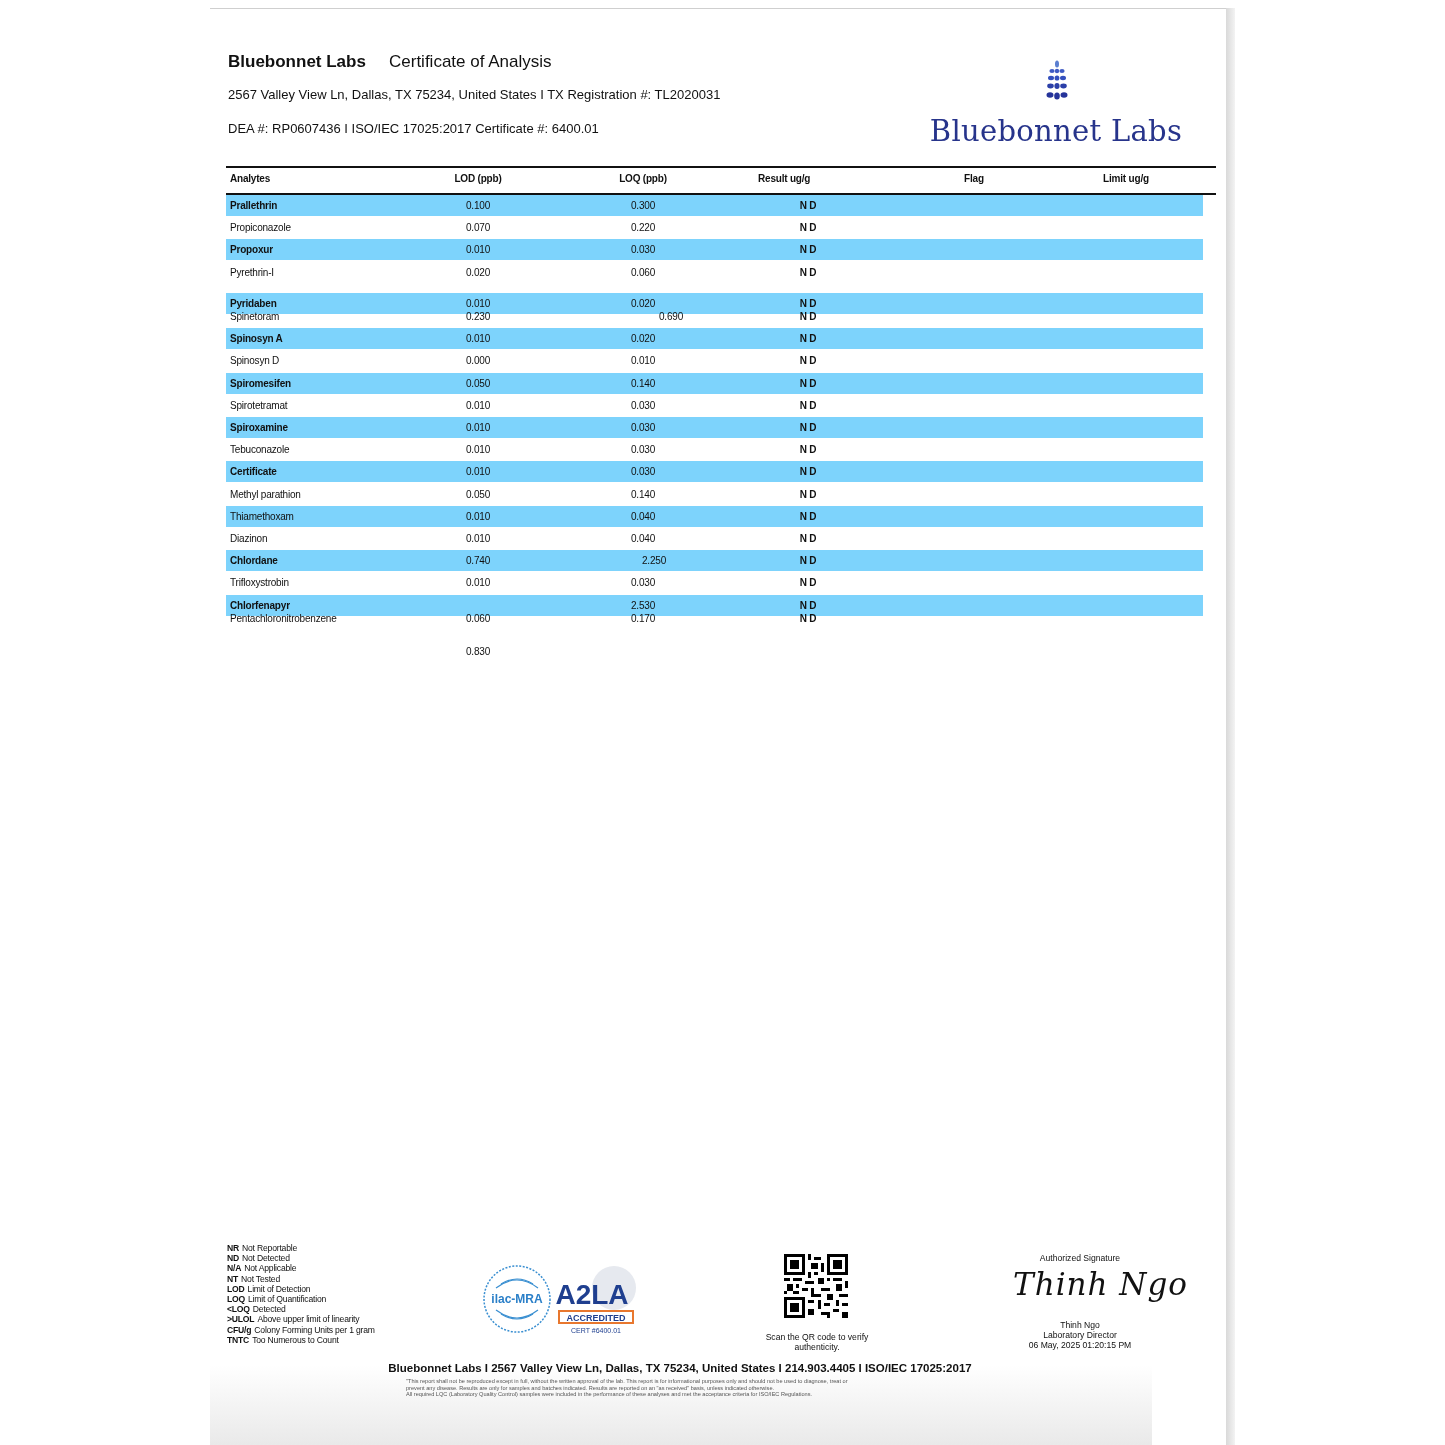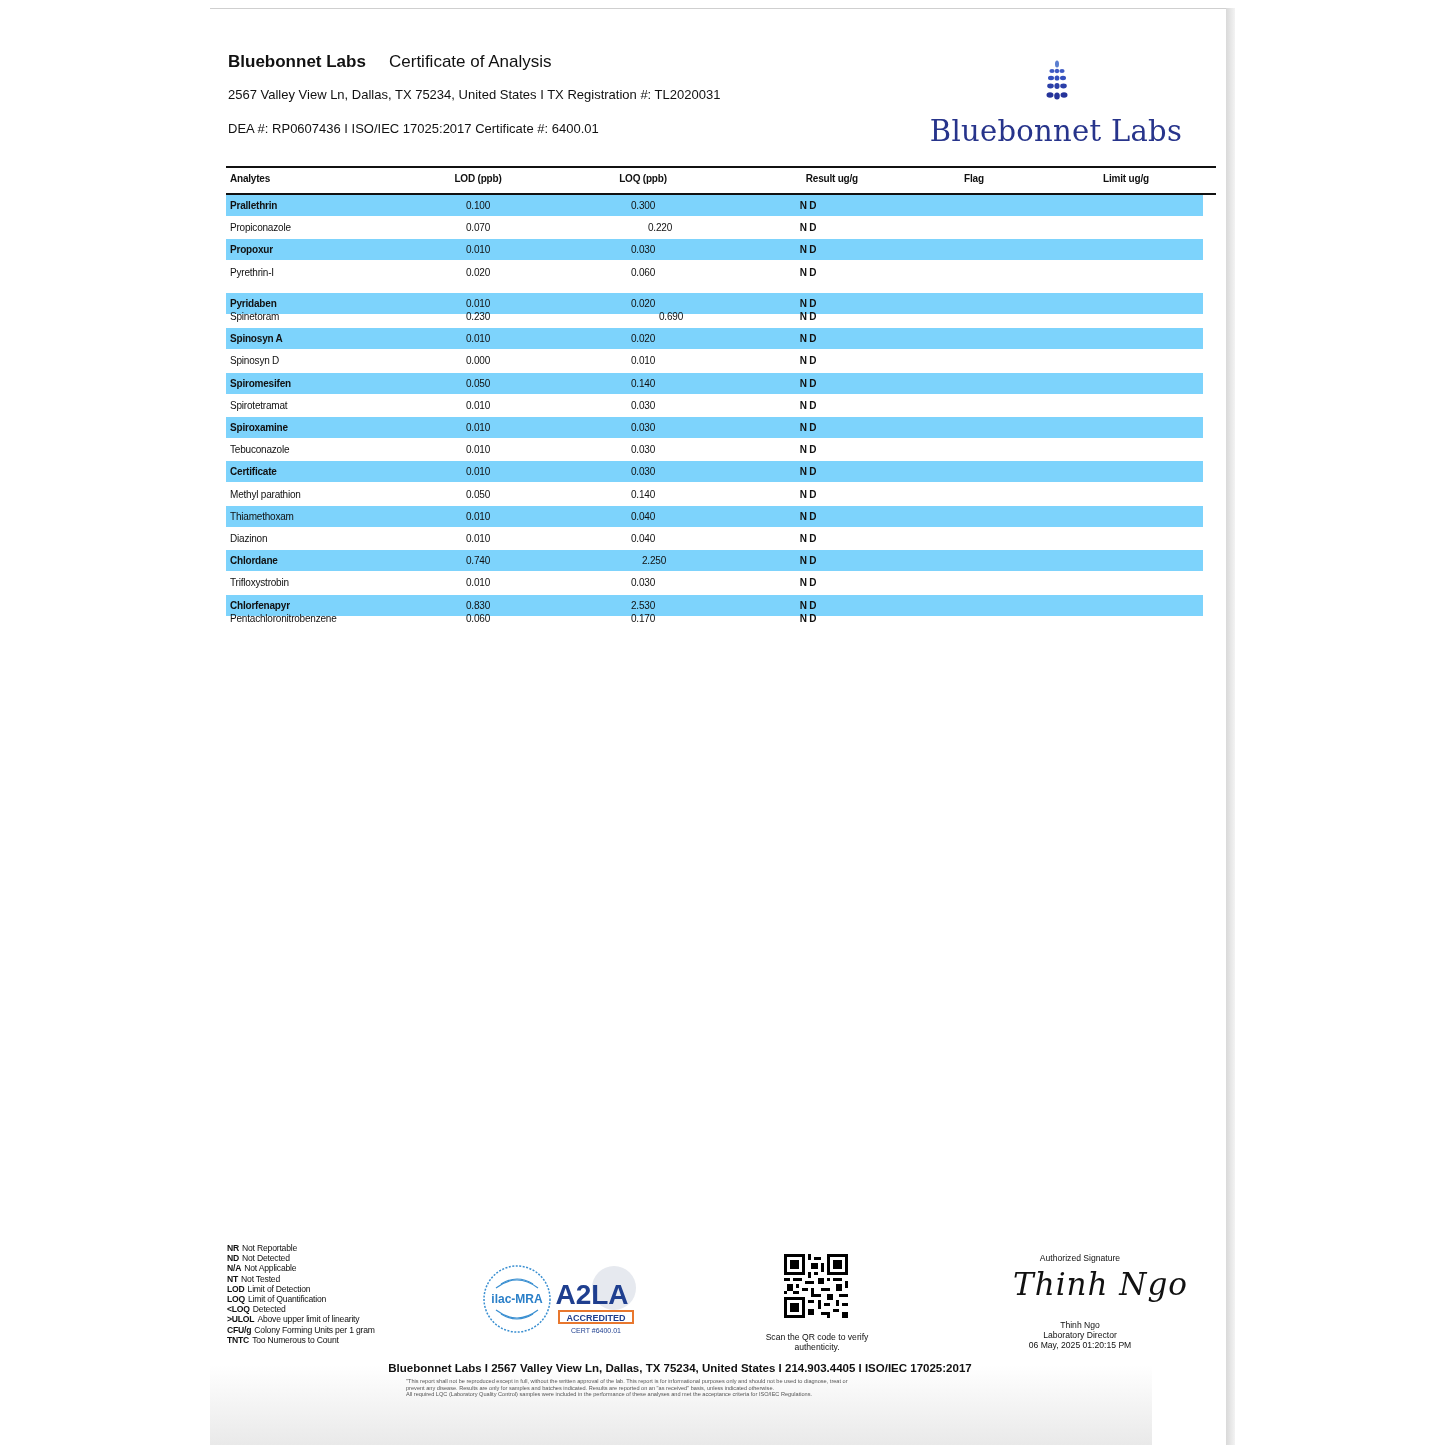--- a/index.html
+++ b/index.html
@@ -57,38 +57,38 @@
   <ellipse cx="9" cy="35" rx="3.5" ry="2.8" fill="#25339a"></ellipse>
     <ellipse cx="16" cy="36" rx="2.8" ry="3.6" fill="#25339a"></ellipse>
     <ellipse cx="23" cy="35" rx="3.5" ry="2.8" fill="#25339a"></ellipse>
 </svg>
 <div class="abs logo-text">Bluebonnet Labs</div>
 
 <div class="rule" style="top:166px;height:2px;"></div>
 <div class="th" style="left:230px;">Analytes</div>
 <div class="th" style="left:438px;width:80px;text-align:center;">LOD (ppb)</div>
 <div class="th" style="left:603px;width:80px;text-align:center;">LOQ (ppb)</div>
-<div class="th" style="left:758px;width:100px;text-align:right;">Result ug/g</div>
+<div class="th" style="left:758px;width:100px;text-align:left;">Result ug/g</div>
 <div class="th" style="left:934px;width:80px;text-align:center;">Flag</div>
 <div class="th" style="left:1076px;width:100px;text-align:center;">Limit ug/g</div>
 <div class="rule" style="top:193px;height:2px;"></div>
 
 <div id="rows">
     <div class="row green" style="top: 195px;">
       <span class="cell c-name" style="font-weight: bold;">Prallethrin</span>
       <span class="cell c-num" style="left: 212px;">0.100</span>
       <span class="cell c-num" style="left: 377px;">0.300</span>
       <span class="cell c-num" style="left: 542px; font-weight: bold;">N D</span>
       <span class="cell c-num" style="left: 708px;"></span>
       <span class="cell c-num" style="left: 860px;"></span>
     </div>
     <div class="row" style="top: 217.2px;">
       <span class="cell c-name">Propiconazole</span>
       <span class="cell c-num" style="left: 212px;">0.070</span>
-      <span class="cell c-num" style="left: 394px;">0.220</span>
+      <span class="cell c-num" style="left: 377px;">0.220</span>
       <span class="cell c-num" style="left: 542px; font-weight: bold;">N D</span>
       <span class="cell c-num" style="left: 708px;"></span>
       <span class="cell c-num" style="left: 860px;"></span>
     </div>
     <div class="row green" style="top: 239.4px;">
       <span class="cell c-name" style="font-weight: bold;">Propoxur</span>
       <span class="cell c-num" style="left: 212px;">0.010</span>
       <span class="cell c-num" style="left: 377px;">0.030</span>
       <span class="cell c-num" style="left: 542px; font-weight: bold;">N D</span>
       <span class="cell c-num" style="left: 708px;"></span>
@@ -209,21 +209,21 @@
     <div class="row" style="top: 572.4px;">
       <span class="cell c-name">Trifloxystrobin</span>
       <span class="cell c-num" style="left: 212px;">0.010</span>
       <span class="cell c-num" style="left: 377px;">0.030</span>
       <span class="cell c-num" style="left: 542px; font-weight: bold;">N D</span>
       <span class="cell c-num" style="left: 708px;"></span>
       <span class="cell c-num" style="left: 860px;"></span>
     </div>
     <div class="row green" style="top: 594.6px;">
       <span class="cell c-name" style="font-weight: bold;">Chlorfenapyr</span>
-      <span class="cell c-num" style="left: 212px;">0.830</span>
+      <span class="cell c-num" style="left: 212px; margin-top: 46px;">0.830</span>
       <span class="cell c-num" style="left: 377px;">2.530</span>
       <span class="cell c-num" style="left: 542px; font-weight: bold;">N D</span>
       <span class="cell c-num" style="left: 708px;"></span>
       <span class="cell c-num" style="left: 860px;"></span>
     </div>
     <div class="row" style="top: 608px;">
       <span class="cell c-name">Pentachloronitrobenzene</span>
       <span class="cell c-num" style="left: 212px;">0.060</span>
       <span class="cell c-num" style="left: 377px;">0.170</span>
       <span class="cell c-num" style="left: 542px; font-weight: bold;">N D</span>

